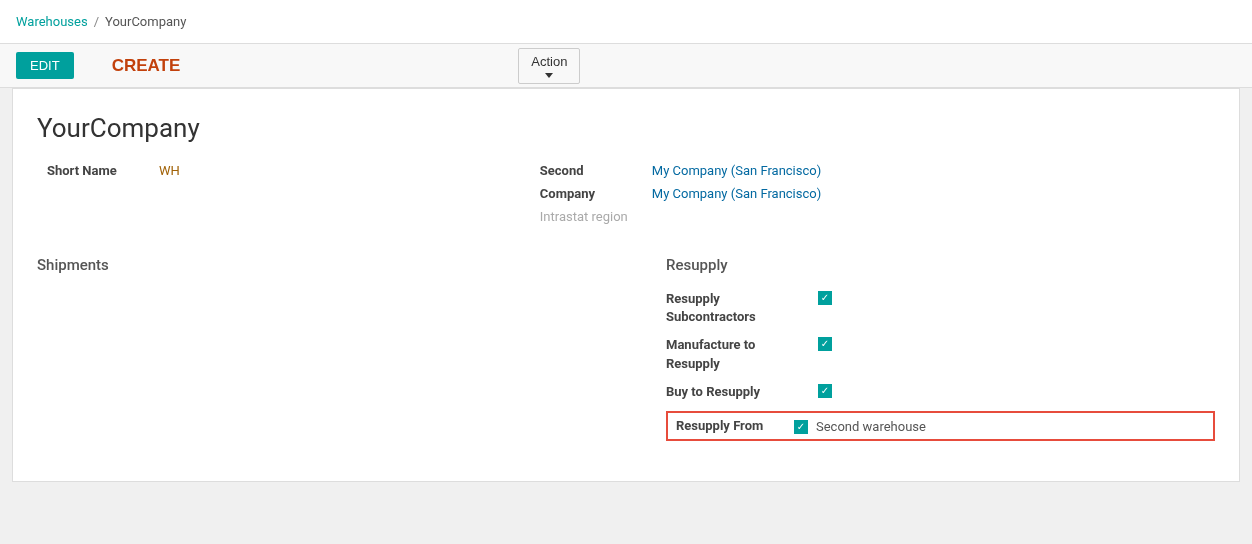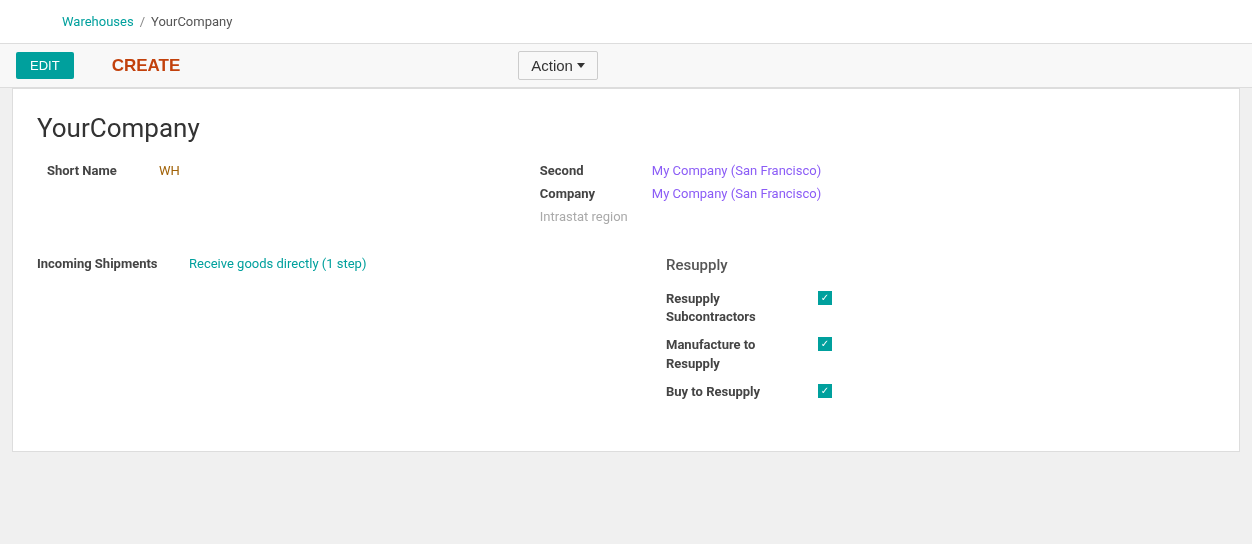--- a/index.html
+++ b/index.html
@@ -12,21 +12,20 @@
       display: flex;
       align-items: center;
       height: 44px;
     }
 
     .breadcrumb {
       display: flex;
       align-items: center;
       gap: 6px;
       font-size: 13px;
-      margin-left: 46px;
     }
 
     .breadcrumb-link {
       color: #00a09d;
       text-decoration: none;
       cursor: pointer;
     }
 
     .breadcrumb-sep {
       color: #888;
@@ -67,27 +66,28 @@
       font-weight: 700;
       cursor: pointer;
       text-transform: uppercase;
     }
 
     .btn-action {
       background: transparent;
       color: #333;
       border: 1px solid #ccc;
       padding: 5px 12px;
-      font-size: 15px;
+      font-size: 13px;
       cursor: pointer;
       border-radius: 2px;
       display: flex;
       align-items: center;
       gap: 4px;
       margin-left: 300px;
+      flex-direction: column;
     }
 
     .chevron-down {
       width: 0;
       height: 0;
       border-left: 4px solid transparent;
       border-right: 4px solid transparent;
       border-top: 5px solid #333;
       display: inline-block;
     }
@@ -130,21 +130,21 @@
       font-size: 13px;
       min-width: 100px;
     }
 
     .field-value {
       color: #a16207;
       font-size: 13px;
     }
 
     .field-value-link {
-      color: #8b5cf6;
+      color: #0369a1;
       font-size: 13px;
       cursor: pointer;
     }
 
     .tabs-container {
       border-bottom: 1px solid #ddd;
       margin-bottom: 24px;
     }
 
     .tab {
@@ -291,25 +291,22 @@
         <span class="field-label-light">Intrastat region</span>
         <span class="field-value"></span>
       </div>
     </div>
   </div>
 
 
   <div class="tab-content">
 
     <div class="config-section">
-
-      <div class="config-row">
-        <span class="config-label">Incoming Shipments</span>
-        <span class="config-value-link">Receive goods directly (1 step)</span>
-      </div>
+      <div class="section-title">Shipments</div>
+
 
     </div>
 
     <div class="config-section">
       <div class="section-title">Resupply</div>
 
       <div class="resupply-row">
         <span class="resupply-label">Resupply<br>Subcontractors</span>
         <div class="checkbox-teal"></div>
       </div>
@@ -318,16 +315,21 @@
         <span class="resupply-label">Manufacture to<br>Resupply</span>
         <div class="checkbox-teal"></div>
       </div>
 
 
       <div class="resupply-row">
         <span class="resupply-label">Buy to Resupply</span>
         <div class="checkbox-teal"></div>
       </div>
 
+      <div style="border: 2px solid #e74c3c; display: flex; align-items: center; padding: 4px 8px; gap: 8px;">
+        <span class="resupply-label" style="min-width: 110px;">Resupply From</span>
+        <div class="checkbox-teal"></div>
+        <span class="highlight-value-text">Second warehouse</span>
+      </div>
 
     </div>
   </div>
 </div>
 
 </body></html>

